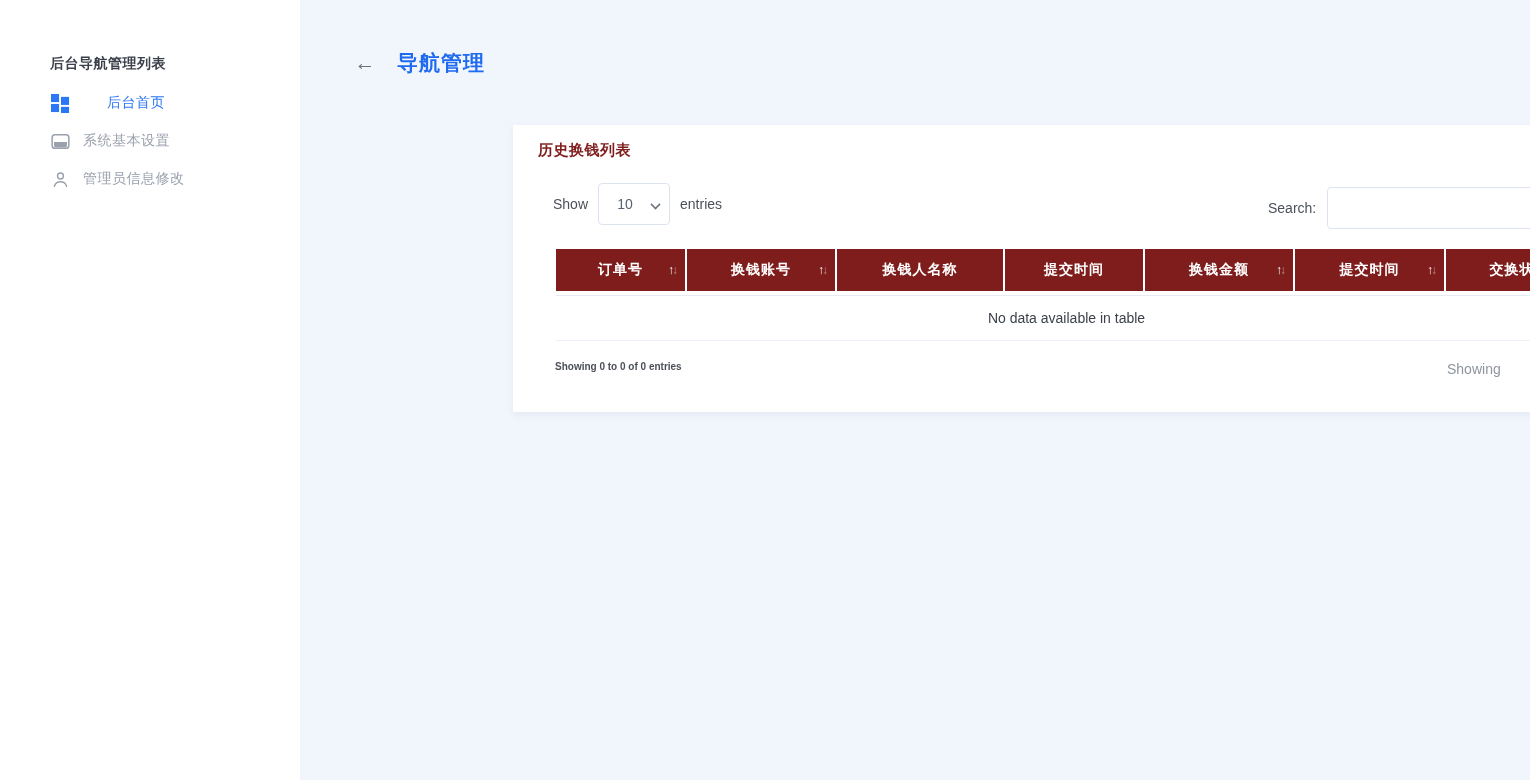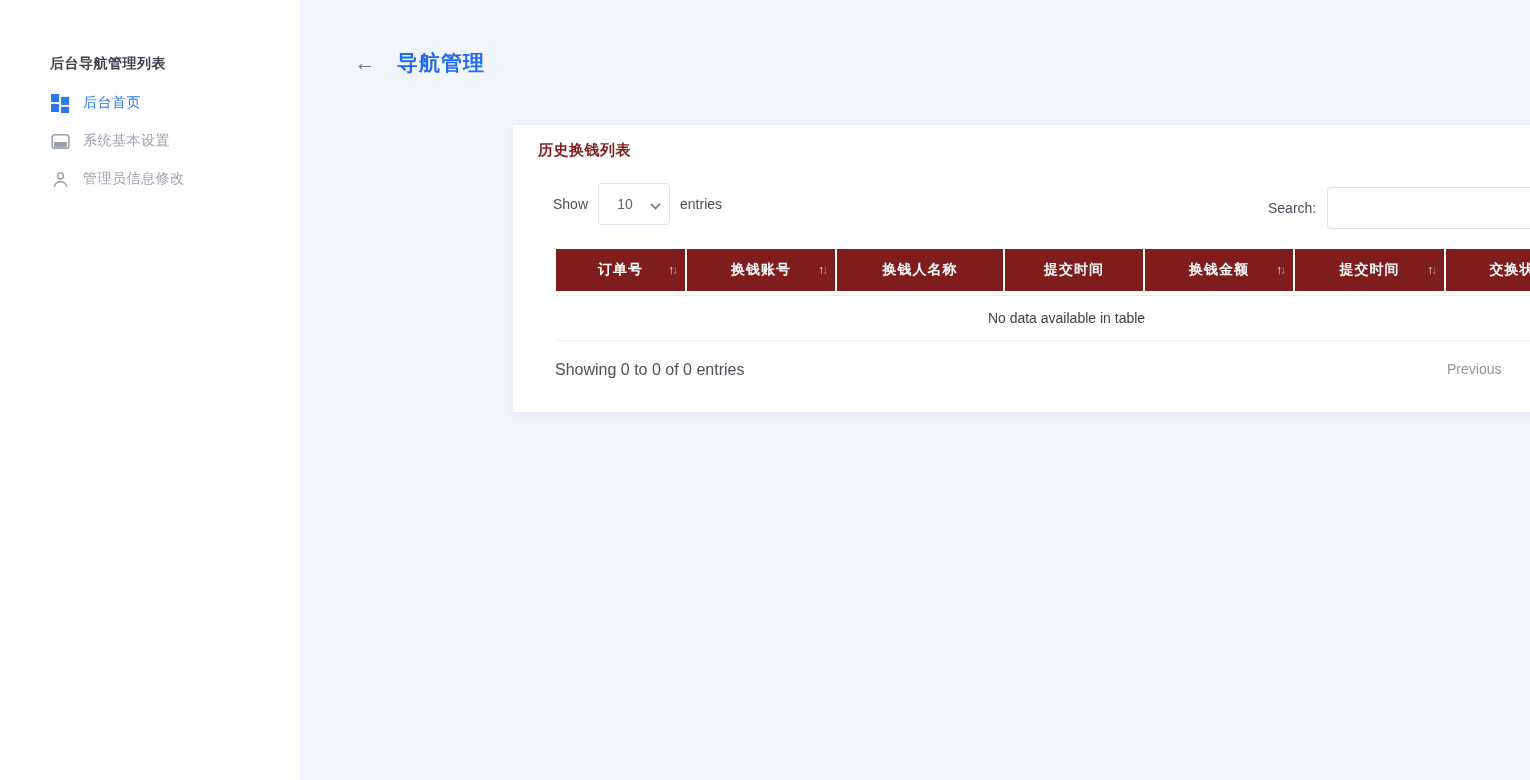--- a/index.html
+++ b/index.html
@@ -22,21 +22,21 @@
     font-size: 14px; font-weight: bold; color: #3b404b;
     letter-spacing: .5px;
   }
   .nav { position: absolute; left: 0; top: 84px; width: 100%; }
   .nav-item {
     height: 38px; display: flex; align-items: center;
     padding-left: 50px; cursor: pointer;
     font-size: 14px; color: #9aa1ad; letter-spacing: .5px;
   }
   .nav-item .nicon { width: 20px; height: 20px; margin-right: 13px; display: inline-flex; align-items: center; justify-content: center; }
-  .nav-item.active { color: #2b77f4; }
+  .nav-item.active { color: #2b77f4; gap: 24px; }
 
   
   .back-arrow {
     position: absolute; left: 352px; top: 50px;
     width: 26px; height: 26px;
     font-size: 21px; color: #6d737d; line-height: 26px; text-align: center;
     cursor: pointer;
   }
   .page-title {
     position: absolute; left: 397px; top: 49px;
@@ -108,21 +108,21 @@
 
   .empty-row {
     position: absolute; left: 43px; top: 170px; width: 1021px; height: 46px;
     border-top: 1px solid #e7ecf4; border-bottom: 1px solid #eef1f7;
     display: flex; align-items: center; justify-content: center;
     font-size: 14px; color: #3c414b;
   }
 
   .table-info {
     position: absolute; left: 42px; top: 236px;
-    font-size: 16px; color: #4b5058;
+    font-size: 10px; color: #4b5058; font-weight: bold;
   }
   .pagination {
     position: absolute; left: 920px; top: 228px;
     display: flex; align-items: center;
   }
   .page-btn {
     font-size: 14px; color: #8e949f; padding: 8px 14px; cursor: default;
   }
 
   svg { display: block; }
@@ -234,16 +234,16 @@
       <span>交换状态</span>
     </div>
   </div>
 
   <div class="empty-row">
     <span>No data available in table</span>
   </div>
 
   <div class="table-info">Showing 0 to 0 of 0 entries</div>
   <div class="pagination">
-    <span class="page-btn">Previous</span>
+    <span class="page-btn">Showing</span>
   </div>
 
 </div>
 
 </body></html>

